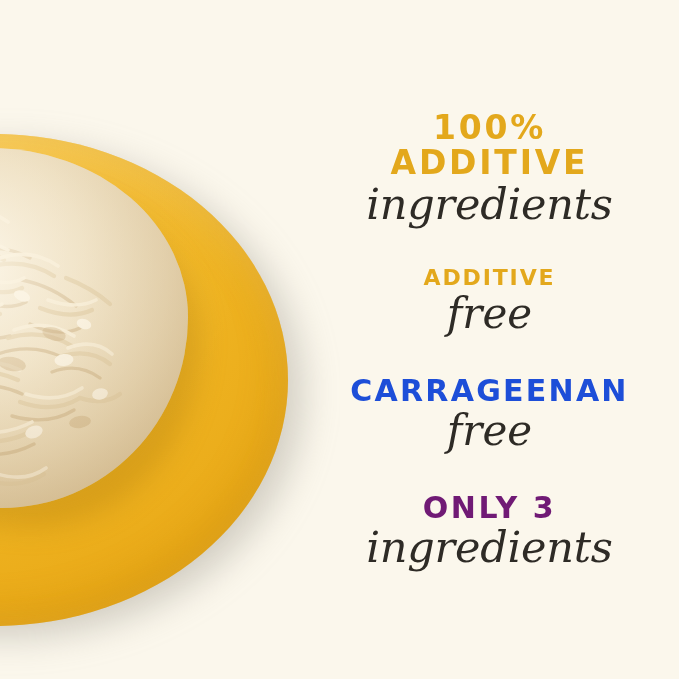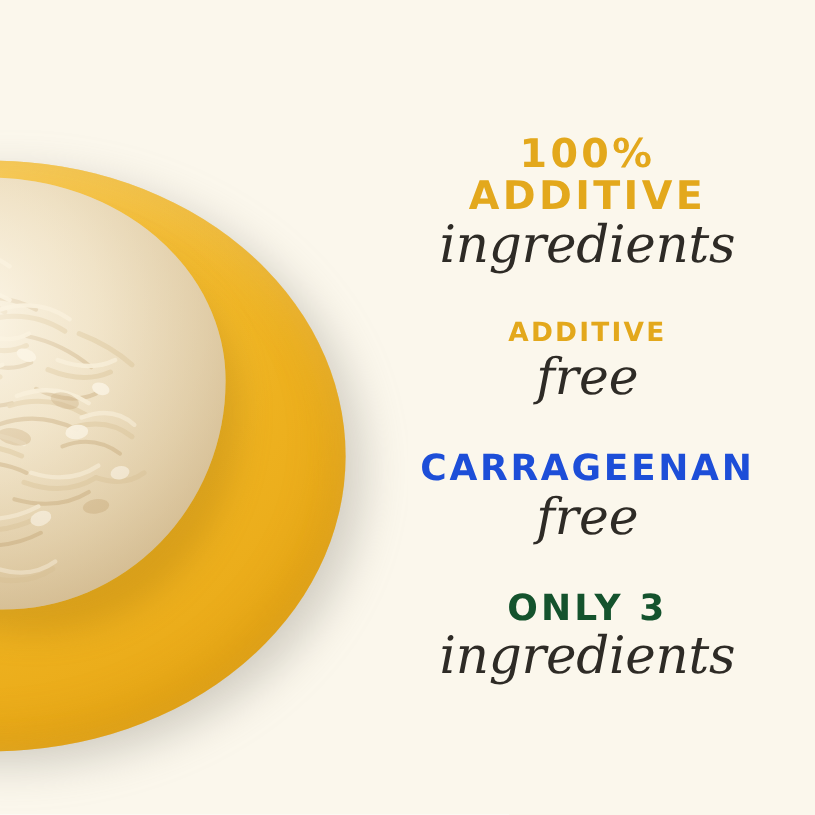--- a/index.html
+++ b/index.html
@@ -322,20 +322,20 @@
     </div>
 
     <div class="claim" id="claim-2">
       <div class="claim-cap" style="color: #1d4ed8;">
         <span class="cap-line">CARRAGEENAN</span>
       </div>
       <div class="claim-script" style="color: rgb(46, 43, 38);">free</div>
     </div>
 
     <div class="claim" id="claim-3">
-      <div class="claim-cap" style="color: #14532d;">
+      <div class="claim-cap" style="color: #701a75;">
         <span class="cap-line">ONLY 3</span>
       </div>
       <div class="claim-script" style="color: rgb(46, 43, 38);">ingredients</div>
     </div>
 
   </div>
 </div>
 
 </body></html>

